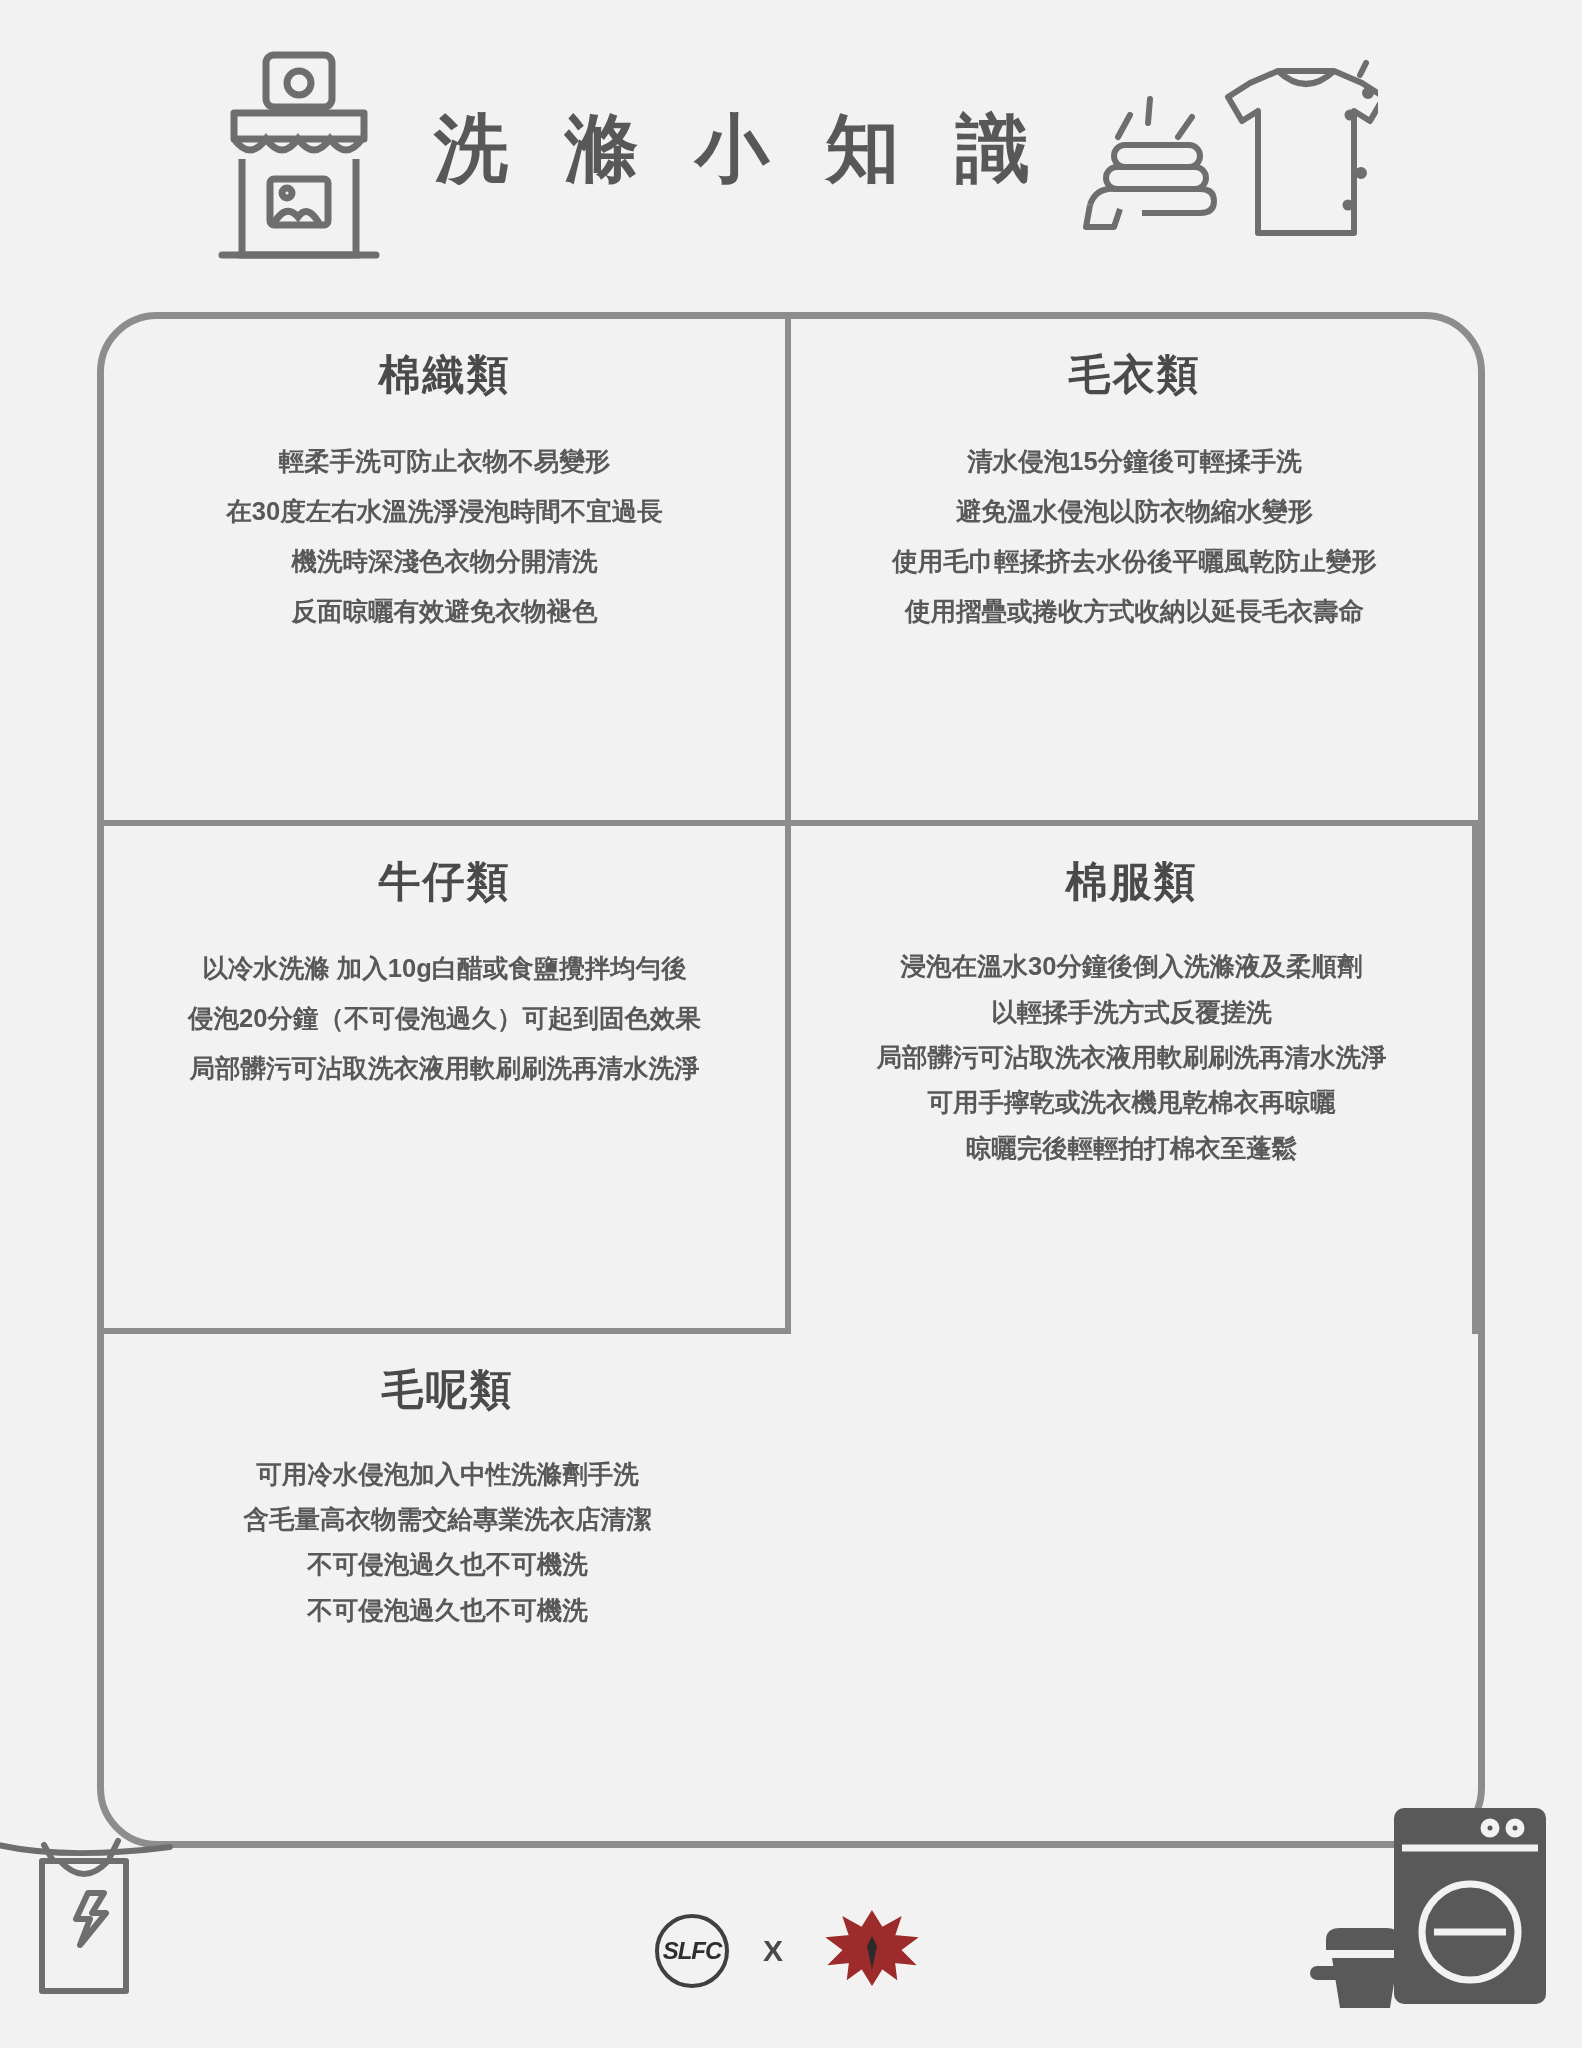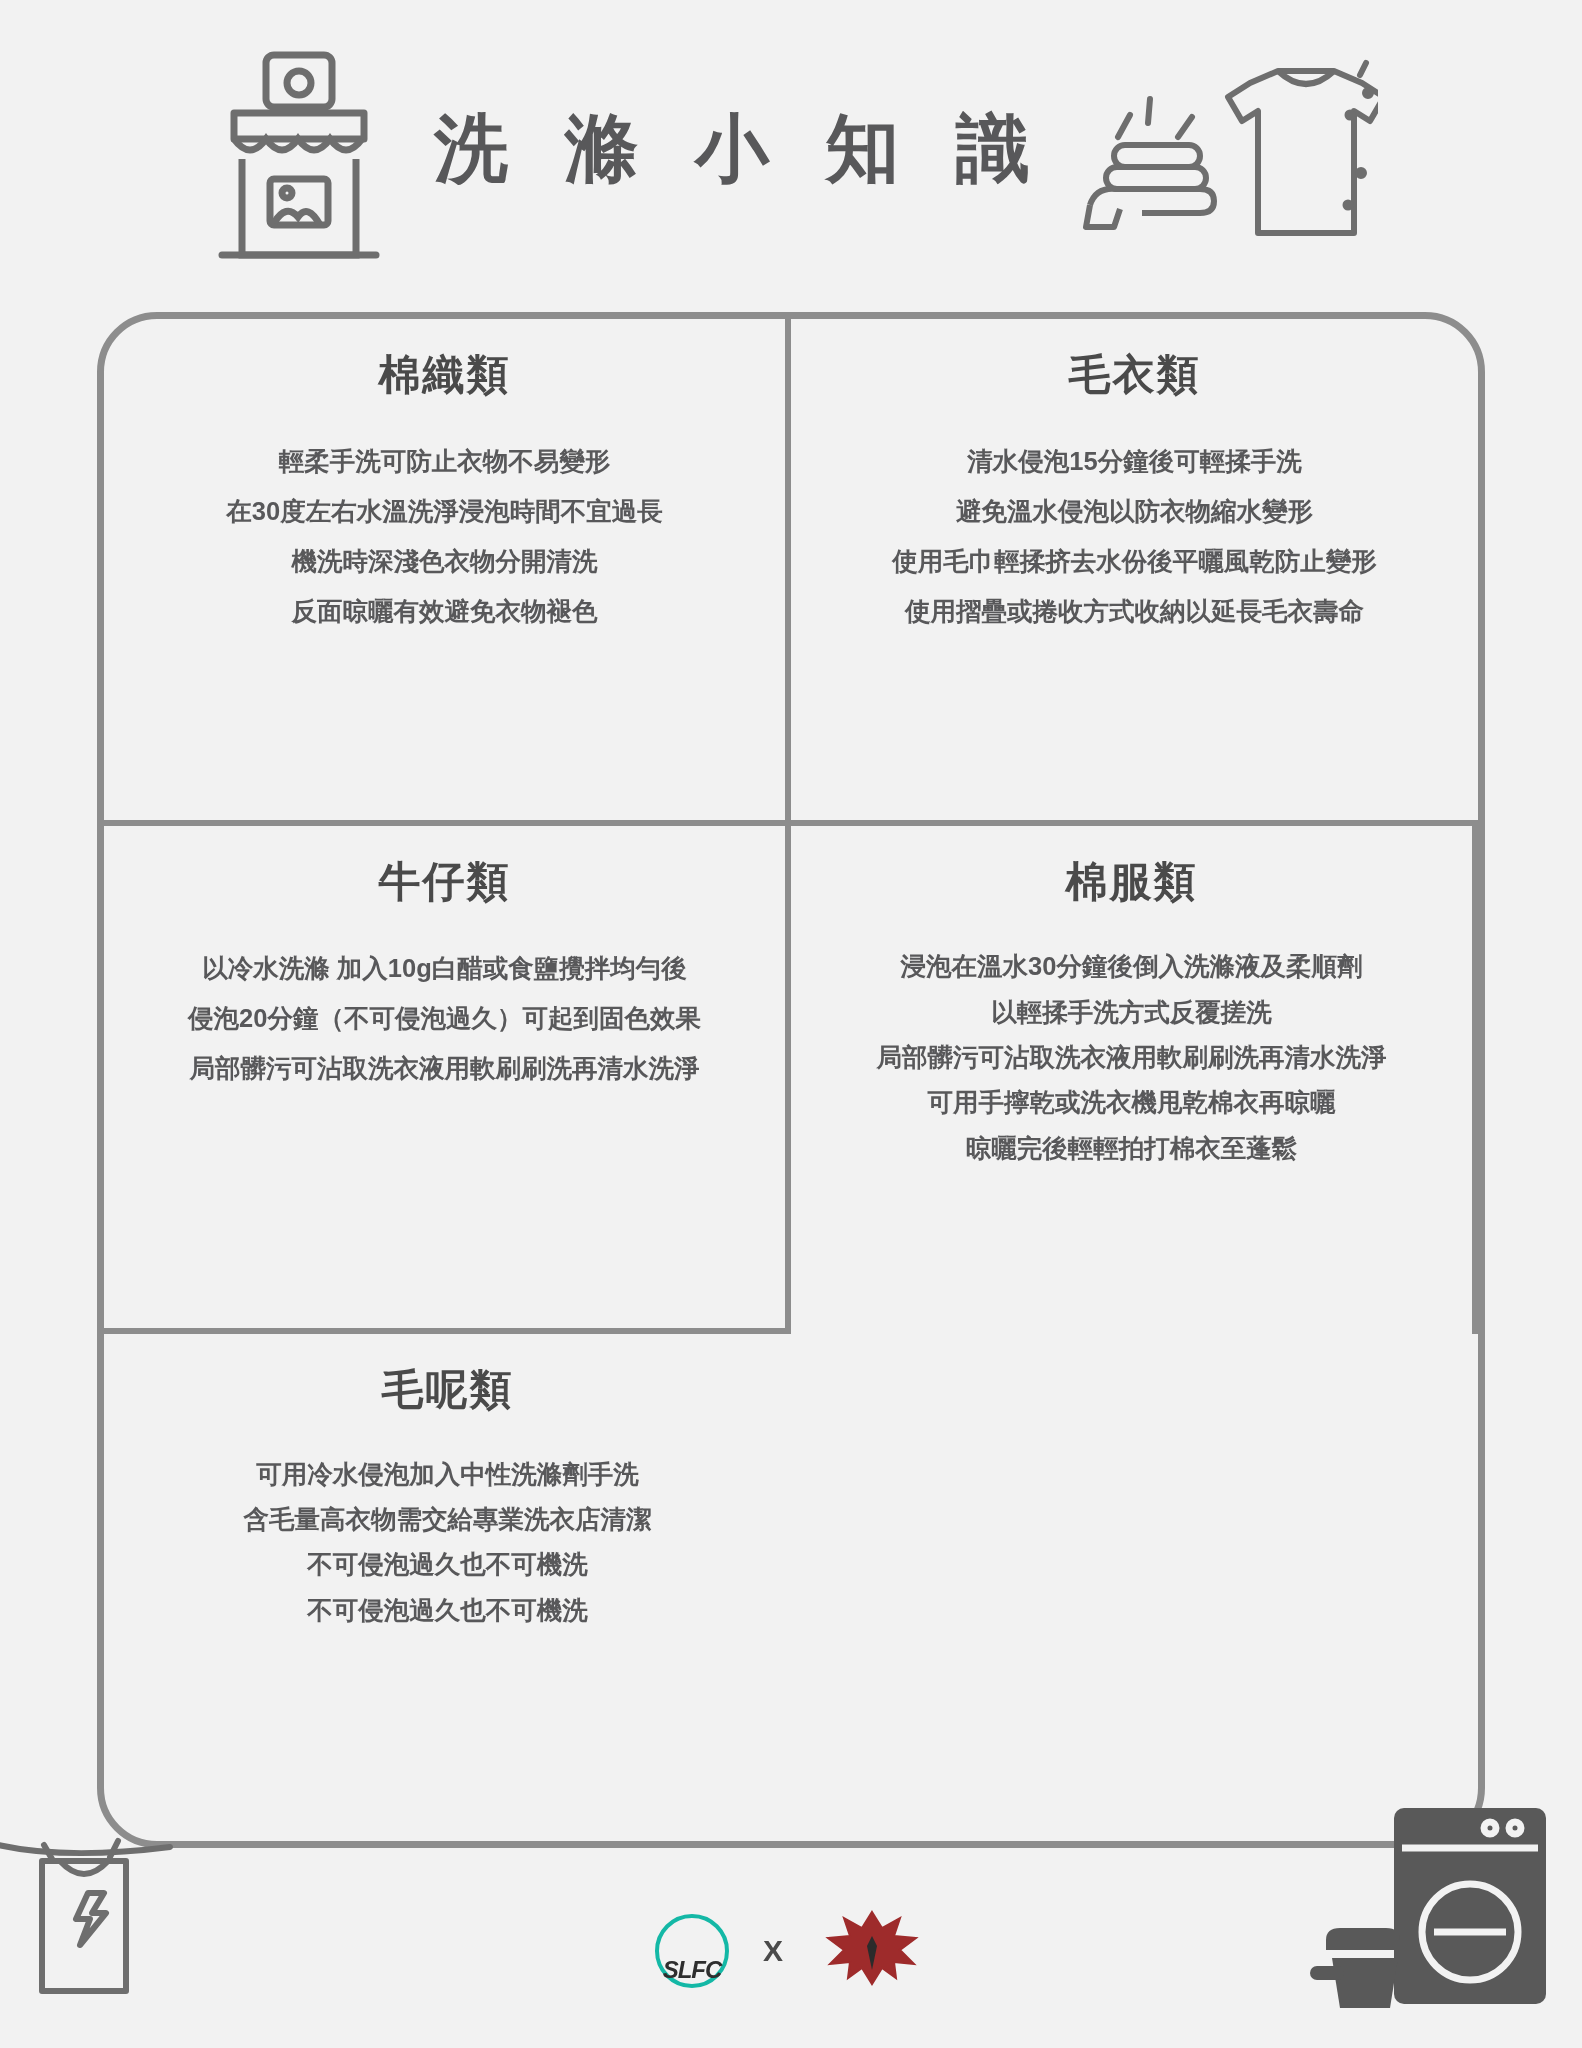--- a/index.html
+++ b/index.html
@@ -114,23 +114,23 @@
   }
   .logo-x {
     font-size: 30px;
     font-weight: bold;
     color: #4a4a4a;
   }
   .logo-circle {
     width: 74px;
     height: 74px;
     border-radius: 50%;
-    border: 4px solid #14b8a6;
-    display: flex;
-    align-items: flex-end;
+    border: 4px solid #404040;
+    display: flex;
+    align-items: center;
     justify-content: center;
     box-sizing: border-box;
     background: #f2f2f2;
   }
   .logo-circle span {
     font-size: 24px;
     font-weight: bold;
     font-style: italic;
     letter-spacing: -1px;
     color: #2e2e2e;

